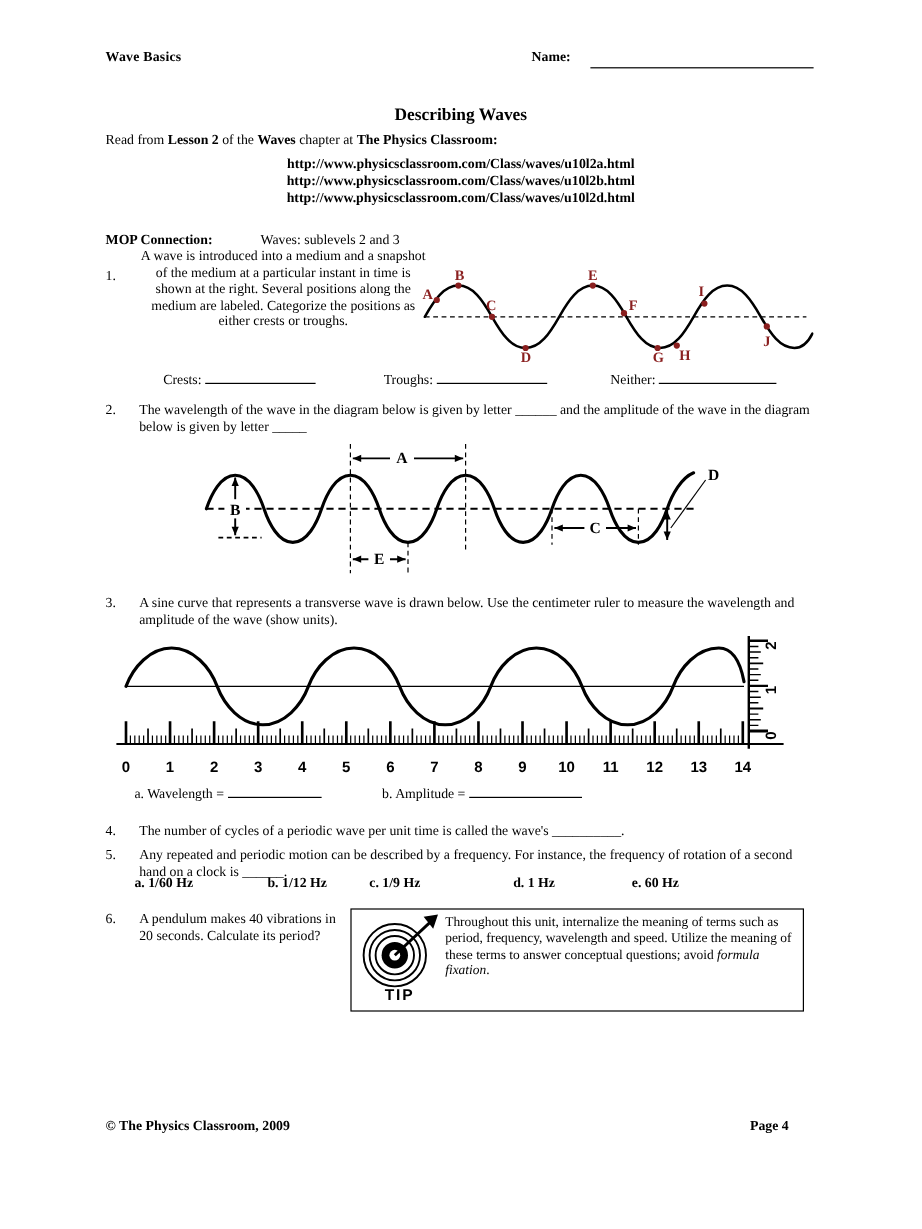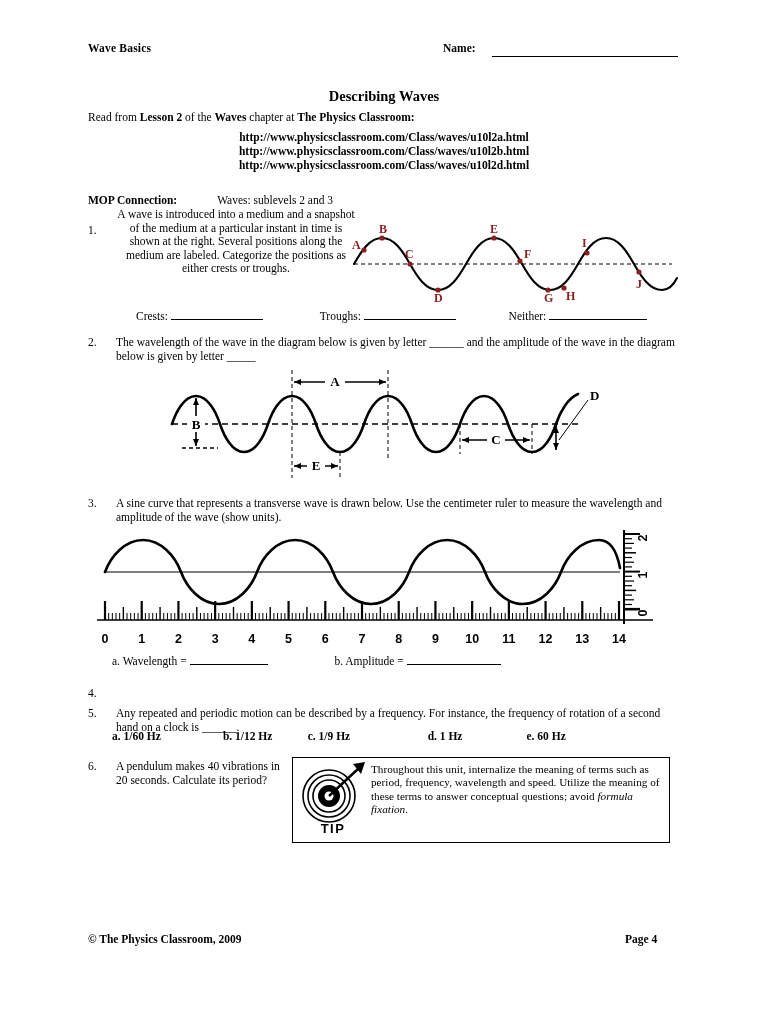--- a/index.html
+++ b/index.html
@@ -533,27 +533,28 @@
       <span class="ruler-num-html" style="position: absolute; left: 440.571px; top: 0px; width: 20px; text-align: center; font-family: &quot;Liberation Sans&quot;, sans-serif; font-weight: bold; font-size: 12.5px; color: rgb(0, 0, 0);">12</span>
       <span class="ruler-num-html" style="position: absolute; left: 477.286px; top: 0px; width: 20px; text-align: center; font-family: &quot;Liberation Sans&quot;, sans-serif; font-weight: bold; font-size: 12.5px; color: rgb(0, 0, 0);">13</span>
       <span class="ruler-num-html" style="position: absolute; left: 514px; top: 0px; width: 20px; text-align: center; font-family: &quot;Liberation Sans&quot;, sans-serif; font-weight: bold; font-size: 12.5px; color: rgb(0, 0, 0);">14</span>
     </div>
 
   <div class="abs q3ans">
     <span class="slot">
       <span>a.  Wavelength =</span>
       <span class="uline" style="width:78px;"></span>
     </span>
-    <span class="slot" style="margin-left:64px;">
+    <span class="slot" style="margin-left:48px;">
       <span>b.  Amplitude =</span>
       <span class="uline" style="width:94px;"></span>
     </span>
   </div>
 
   <div class="abs qnum q4num">4.</div>
+  <div class="abs qtext q4text">The number of cycles of a periodic wave per unit time is called the wave's __________.</div>
 
   <div class="abs qnum q5num">5.</div>
   <div class="abs qtext q5text">Any repeated and periodic motion can be described by a frequency.  For instance, the frequency of rotation of a second hand on a clock is ______.</div>
   <div class="abs q5opts">
     <span class="opt" style="width:108px;">
       <span>a.</span>
       <span>1/60 Hz</span>
     </span>
     <span class="opt" style="width:82px;">
       <span>b.</span>

